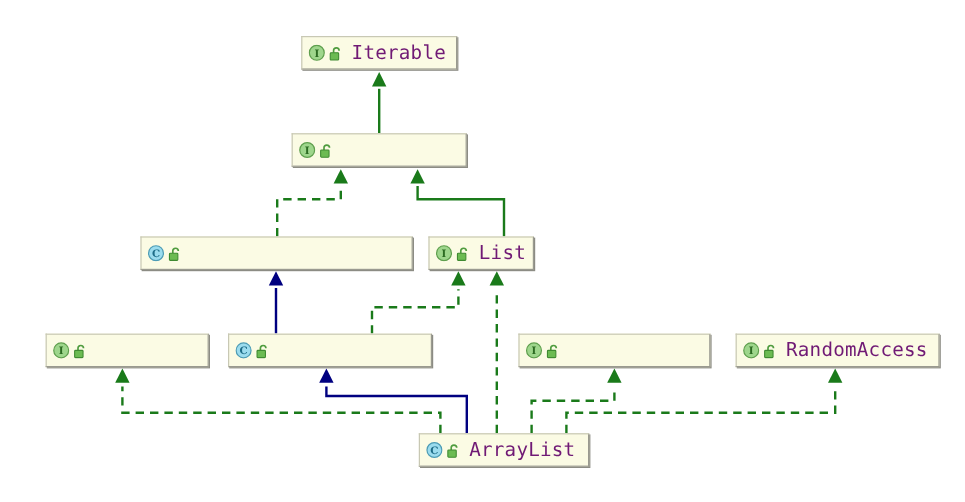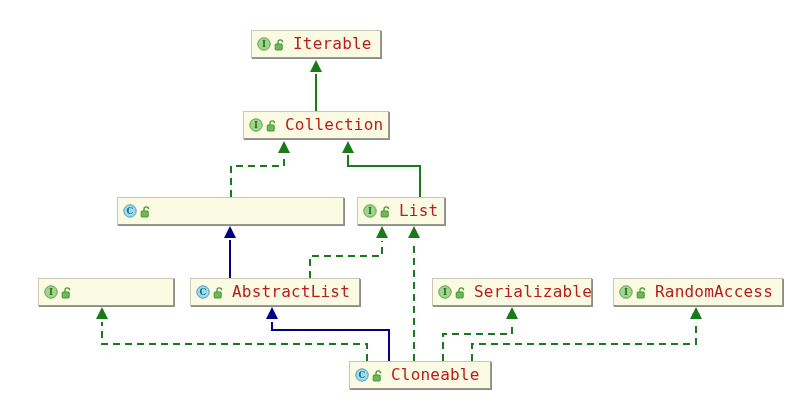--- a/index.html
+++ b/index.html
@@ -53,21 +53,21 @@
     flex: 0 0 auto;
     width: 12px;
     height: 13px;
     margin-right: 7px;
     display: block;
   }
   .node .node-label {
     font-family: "DejaVu Sans Mono", "Liberation Mono", monospace;
     font-size: 16px;
     line-height: 18px;
-    color: #b91c1c;
+    color: #701a75;
     letter-spacing: 0.2px;
   }
 </style>
 </head>
 <body>
 
 <div id="diagram">
 
   <svg id="edges" viewBox="0 0 804 418" width="804" height="418" xmlns="http://www.w3.org/2000/svg">
 
@@ -145,21 +145,20 @@
 
   <div class="node" style="left:243px; top:111px; width:146px;">
     <svg class="icon-stereo" viewBox="0 0 14 14">
       <circle cx="7" cy="7" r="6.2" fill="#9ed68c" stroke="#5f9f4e" stroke-width="1"></circle>
       <text x="7" y="10.4" text-anchor="middle" font-family="DejaVu Serif, serif" font-size="8.5" font-weight="bold" fill="#2c6b22">I</text>
     </svg>
     <svg class="icon-lock" viewBox="0 0 12 13">
       <path d="M4 6 V4.2 A2.3 2.3 0 0 1 8.6 4.2" fill="none" stroke="#4f9c3f" stroke-width="1.4"></path>
       <rect x="1.2" y="6" width="7" height="6" rx="0.7" fill="#6cbb52" stroke="#3f8a31" stroke-width="0.9"></rect>
     </svg>
-    <span class="node-label">Collection</span>
   </div>
 
   <div class="node" style="left:117px; top:197px; width:227px;">
     <svg class="icon-stereo" viewBox="0 0 14 14">
       <circle cx="7" cy="7" r="6.2" fill="#9bdcee" stroke="#4d9cb5" stroke-width="1"></circle>
       <text x="7" y="10.4" text-anchor="middle" font-family="DejaVu Serif, serif" font-size="8.5" font-weight="bold" fill="#1d6c87">C</text>
     </svg>
     <svg class="icon-lock" viewBox="0 0 12 13">
       <path d="M4 6 V4.2 A2.3 2.3 0 0 1 8.6 4.2" fill="none" stroke="#4f9c3f" stroke-width="1.4"></path>
       <rect x="1.2" y="6" width="7" height="6" rx="0.7" fill="#6cbb52" stroke="#3f8a31" stroke-width="0.9"></rect>
@@ -191,33 +190,31 @@
 
   <div class="node" style="left:190px; top:278px; width:170px;">
     <svg class="icon-stereo" viewBox="0 0 14 14">
       <circle cx="7" cy="7" r="6.2" fill="#9bdcee" stroke="#4d9cb5" stroke-width="1"></circle>
       <text x="7" y="10.4" text-anchor="middle" font-family="DejaVu Serif, serif" font-size="8.5" font-weight="bold" fill="#1d6c87">C</text>
     </svg>
     <svg class="icon-lock" viewBox="0 0 12 13">
       <path d="M4 6 V4.2 A2.3 2.3 0 0 1 8.6 4.2" fill="none" stroke="#4f9c3f" stroke-width="1.4"></path>
       <rect x="1.2" y="6" width="7" height="6" rx="0.7" fill="#6cbb52" stroke="#3f8a31" stroke-width="0.9"></rect>
     </svg>
-    <span class="node-label">AbstractList</span>
   </div>
 
   <div class="node" style="left:432px; top:278px; width:160px;">
     <svg class="icon-stereo" viewBox="0 0 14 14">
       <circle cx="7" cy="7" r="6.2" fill="#9ed68c" stroke="#5f9f4e" stroke-width="1"></circle>
       <text x="7" y="10.4" text-anchor="middle" font-family="DejaVu Serif, serif" font-size="8.5" font-weight="bold" fill="#2c6b22">I</text>
     </svg>
     <svg class="icon-lock" viewBox="0 0 12 13">
       <path d="M4 6 V4.2 A2.3 2.3 0 0 1 8.6 4.2" fill="none" stroke="#4f9c3f" stroke-width="1.4"></path>
       <rect x="1.2" y="6" width="7" height="6" rx="0.7" fill="#6cbb52" stroke="#3f8a31" stroke-width="0.9"></rect>
     </svg>
-    <span class="node-label">Serializable</span>
   </div>
 
   <div class="node" style="left:613px; top:278px; width:170px;">
     <svg class="icon-stereo" viewBox="0 0 14 14">
       <circle cx="7" cy="7" r="6.2" fill="#9ed68c" stroke="#5f9f4e" stroke-width="1"></circle>
       <text x="7" y="10.4" text-anchor="middle" font-family="DejaVu Serif, serif" font-size="8.5" font-weight="bold" fill="#2c6b22">I</text>
     </svg>
     <svg class="icon-lock" viewBox="0 0 12 13">
       <path d="M4 6 V4.2 A2.3 2.3 0 0 1 8.6 4.2" fill="none" stroke="#4f9c3f" stroke-width="1.4"></path>
       <rect x="1.2" y="6" width="7" height="6" rx="0.7" fill="#6cbb52" stroke="#3f8a31" stroke-width="0.9"></rect>
@@ -227,16 +224,16 @@
 
   <div class="node" style="left:349px; top:361px; width:142px;">
     <svg class="icon-stereo" viewBox="0 0 14 14">
       <circle cx="7" cy="7" r="6.2" fill="#9bdcee" stroke="#4d9cb5" stroke-width="1"></circle>
       <text x="7" y="10.4" text-anchor="middle" font-family="DejaVu Serif, serif" font-size="8.5" font-weight="bold" fill="#1d6c87">C</text>
     </svg>
     <svg class="icon-lock" viewBox="0 0 12 13">
       <path d="M4 6 V4.2 A2.3 2.3 0 0 1 8.6 4.2" fill="none" stroke="#4f9c3f" stroke-width="1.4"></path>
       <rect x="1.2" y="6" width="7" height="6" rx="0.7" fill="#6cbb52" stroke="#3f8a31" stroke-width="0.9"></rect>
     </svg>
-    <span class="node-label">Cloneable</span>
+    <span class="node-label">ArrayList</span>
   </div>
 
 </div>
 
 </body></html>

